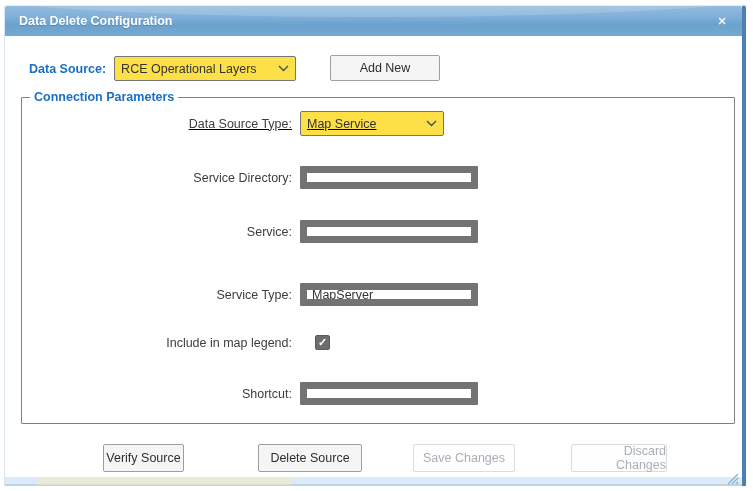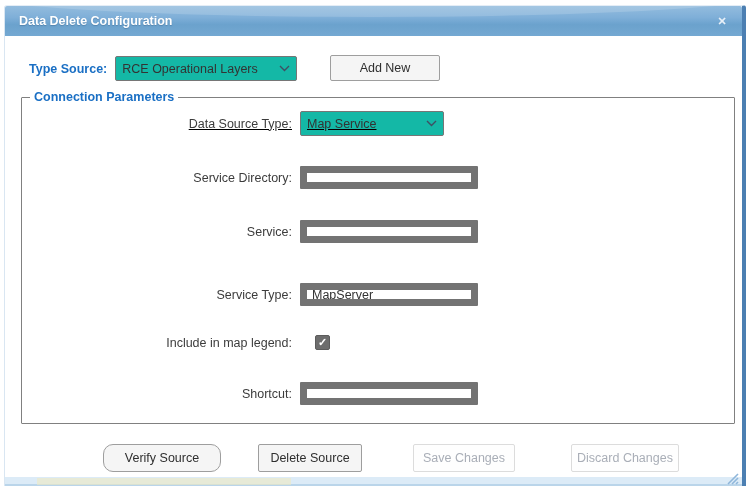--- a/index.html
+++ b/index.html
@@ -49,21 +49,21 @@
   }
 
   
   .ds-row {
     position:absolute; left:24px; top:49px; right:20px; height:27px;
     display:flex; align-items:center;
   }
   .ds-label { color:#1a6fc4; font-weight:bold; font-size:12.5px; margin-right:8px; }
   .select-box {
     height:25px; border:1px solid #767676; border-radius:2px;
-    background:#14b8a6; display:flex; align-items:center;
+    background:#fde047; display:flex; align-items:center;
     padding:0 6px 0 6px; cursor:pointer;
   }
   .ds-select { width:182px; }
   .select-box .sel-text {
     flex:1; font-size:12.5px; color:#333; white-space:nowrap; overflow:hidden;
   }
   .chev { flex:0 0 auto; margin-left:4px; }
   .btn {
     height:26px; background:#f5f5f5; border:1px solid #9e9e9e; border-radius:2px;
     font-size:12.5px; color:#2f2f2f; font-family:inherit; cursor:pointer;
@@ -108,24 +108,24 @@
     display:flex; align-items:center; justify-content:center;
     cursor:pointer;
   }
   .checkbox .checkmark {
     color:#fff; font-size:11px; line-height:11px; font-weight:bold; display:none;
   }
   .checkbox[data-checked="true"] .checkmark { display:block; }
 
   
   .footer-btn { position:absolute; top:438px; height:28px; }
-  .btn-verify  { left:98px;  width:118px;border-radius:10px;  }
+  .btn-verify  { left:98px;  width:81px;  }
   .btn-delete  { left:253px; width:104px; }
   .btn-save    { left:408px; width:102px; }
-  .btn-discard { left:566px; width:108px; }
+  .btn-discard { left:566px; width:96px;text-align:right; }
   .btn[data-enabled="false"] {
     background:#fefefe; border-color:#dcdcdc; color:#a9aeb7; cursor:default;
   }
 
   
   .bottom-strip {
     position:absolute; left:0; right:0; bottom:0; height:9px;
     background:#dcebf7; border-bottom:2px solid #bad5ea;
   }
   .map-sliver {
@@ -144,21 +144,21 @@
   <div class="dialog">
 
     <div class="title-bar">
       <span class="title-text">Data Delete Configuration</span>
       <span class="close-btn">
         <span>✕</span>
       </span>
     </div>
 
     <div class="ds-row">
-      <span class="ds-label">Type Source:</span>
+      <span class="ds-label">Data Source:</span>
       <div class="select-box ds-select">
         <span class="sel-text">RCE Operational Layers</span>
         <svg class="chev" width="11" height="7" viewBox="0 0 11 7">
           <polyline points="1,1 5.5,5.5 10,1" fill="none" stroke="#3f4f63" stroke-width="1.4"></polyline>
         </svg>
       </div>
       <button class="btn add-new">Add New</button>
     </div>
 
     <fieldset class="conn">

